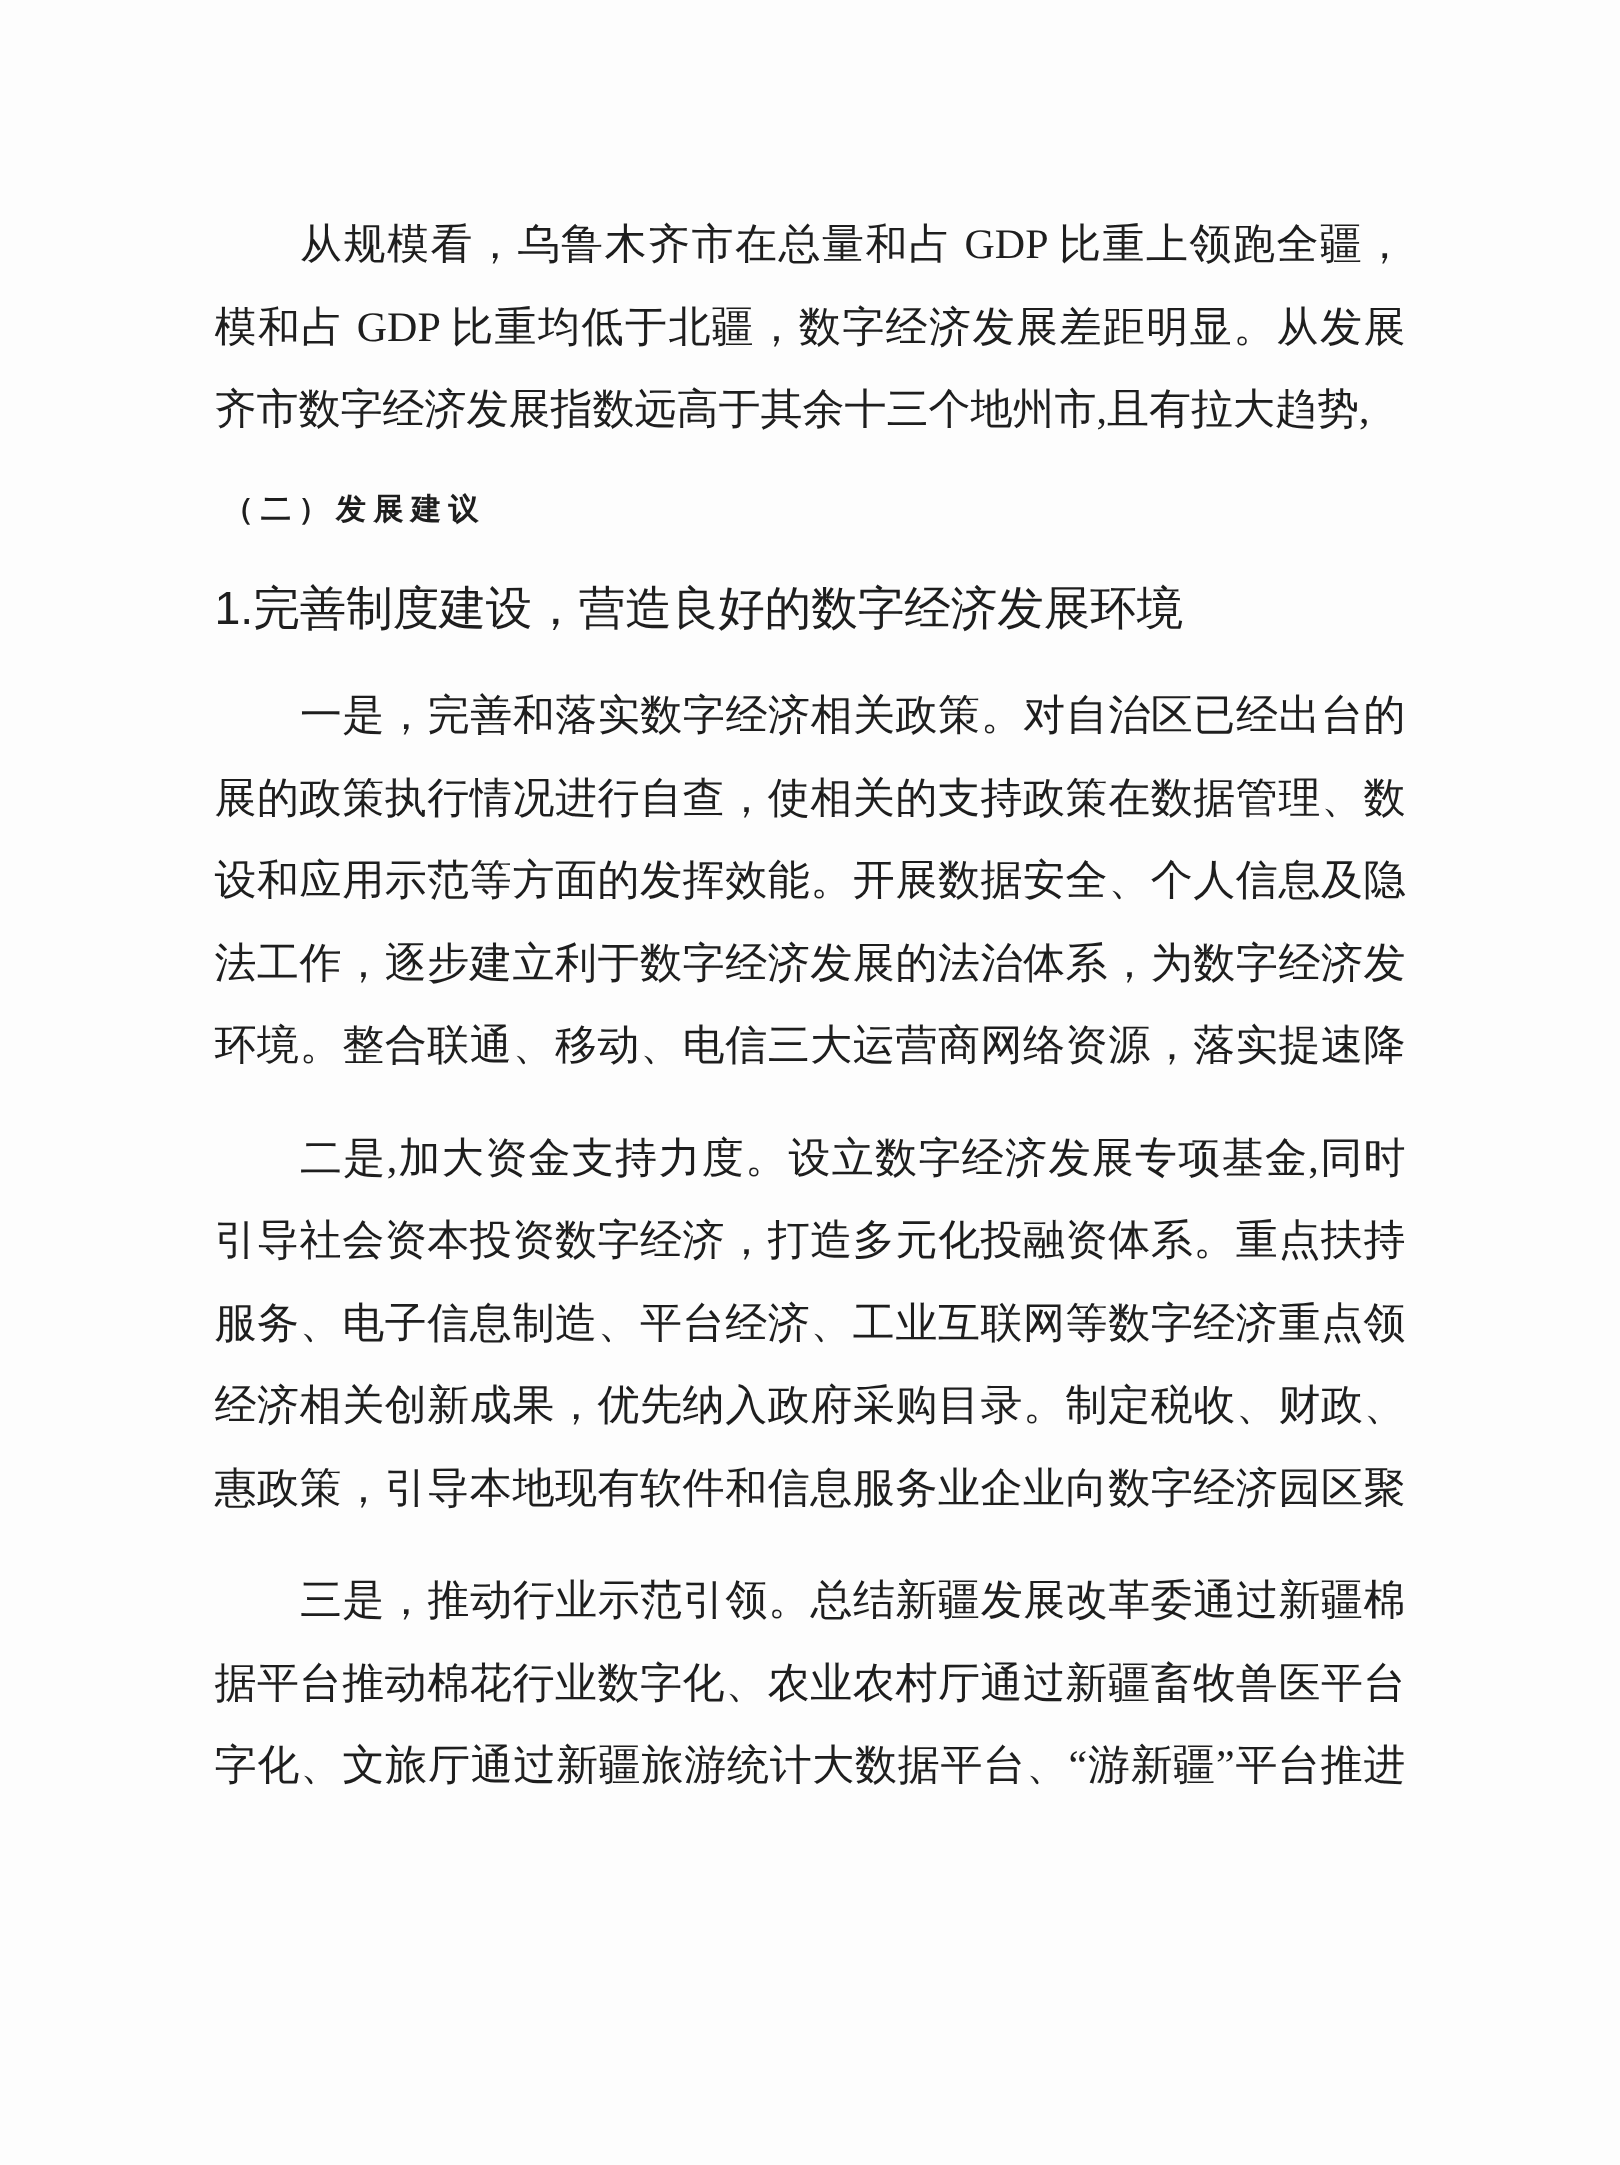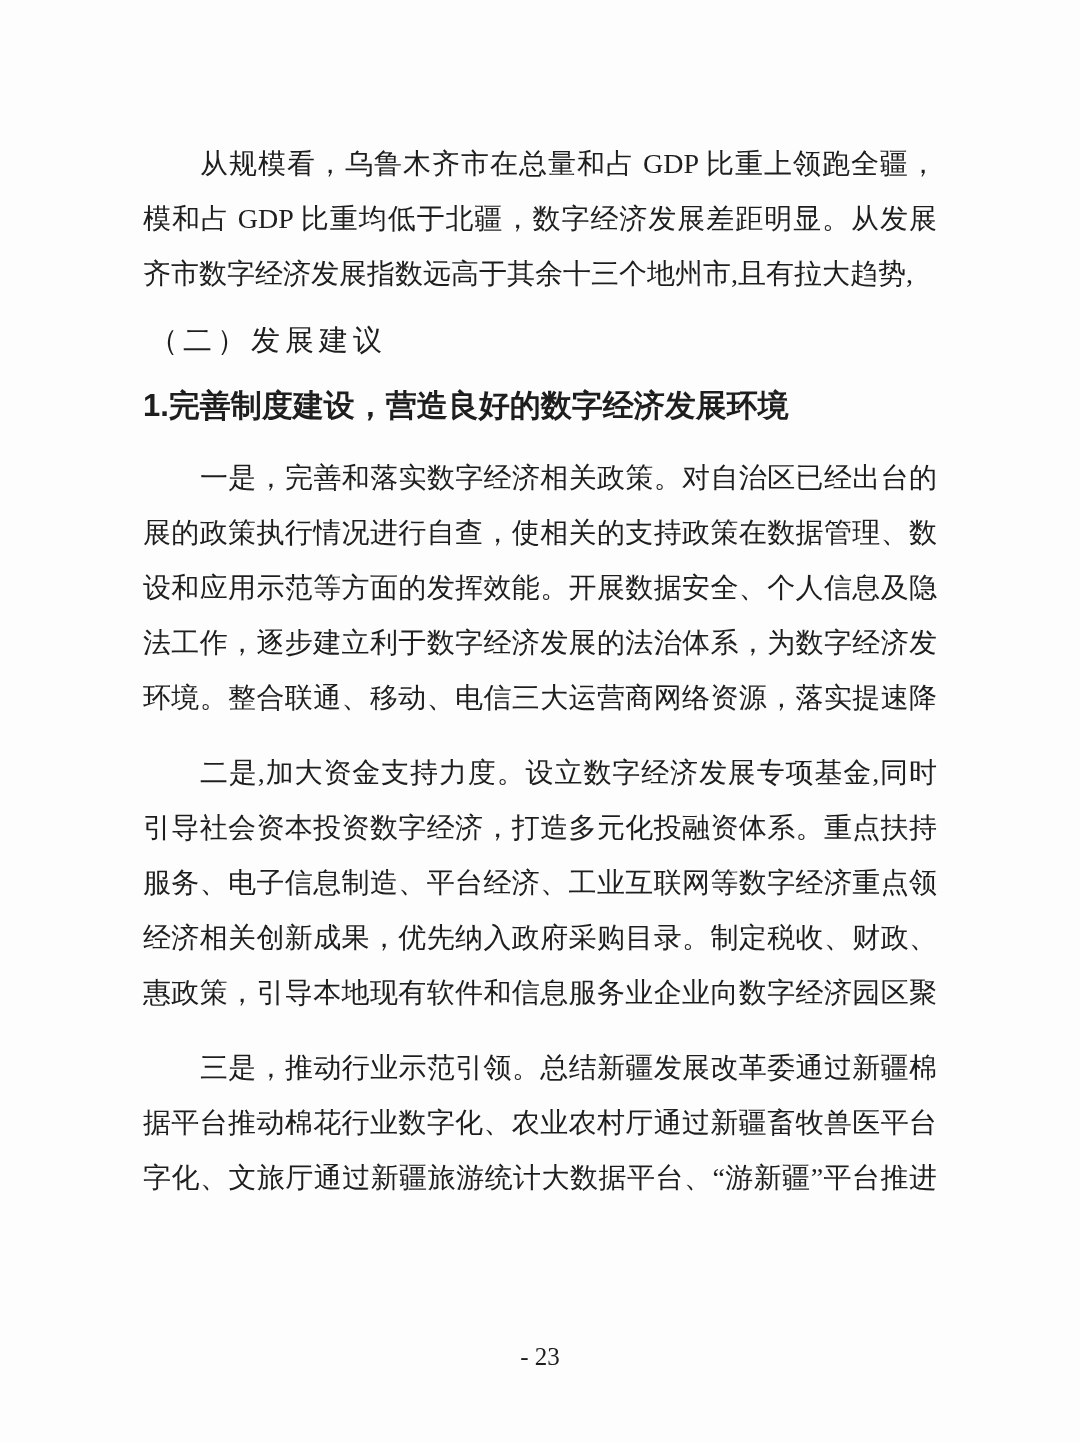--- a/index.html
+++ b/index.html
@@ -31,33 +31,33 @@
   }
   .line.indent { text-indent: 57px; }
   .line.para-end {
     text-align: left;
     text-align-last: left;
   }
   
   .h2line {
     height: 55px;
     line-height: 55px;
-    font-size: 29px;
-    font-weight: normal;
+    font-size: 20px;
+    font-weight: bold;
     letter-spacing: 5px;
     padding-left: 6px;
     white-space: nowrap;
     overflow: hidden;
   }
   
   .h3line {
     height: 55px;
     line-height: 55px;
     font-size: 31px;
-    font-weight: bold;
+    font-weight: normal;
     font-family: "Liberation Sans", "DejaVu Sans", sans-serif;
     white-space: nowrap;
     overflow: hidden;
   }
   .block { margin-top: 20px; }
   .block:first-child { margin-top: 0; }
   .heading2-block { margin-top: 12px; }
   .heading3-block { margin-top: 10px; }
   .heading3-block + .body-block { margin-top: 17px; }
   .page-footer {
@@ -100,16 +100,13 @@
         <div class="line">服务、电子信息制造、平台经济、工业互联网等数字经济重点领域发展。对数字</div>
         <div class="line">经济相关创新成果，优先纳入政府采购目录。制定税收、财政、投融资等方面优</div>
         <div class="line">惠政策，引导本地现有软件和信息服务业企业向数字经济园区聚集，形成产业集</div>
       </div>
       <div class="block body-block">
         <div class="line indent">三是，推动行业示范引领。总结新疆发展改革委通过新疆棉花全产业链大数</div>
         <div class="line">据平台推动棉花行业数字化、农业农村厅通过新疆畜牧兽医平台推动畜牧行业数</div>
         <div class="line">字化、文旅厅通过新疆旅游统计大数据平台、“游新疆”平台推进文旅行业数字</div>
       </div>
     </main>
-  <footer class="page-footer">
-    <span>- 23</span>
-  </footer>
 </div>
 
 </body></html>

